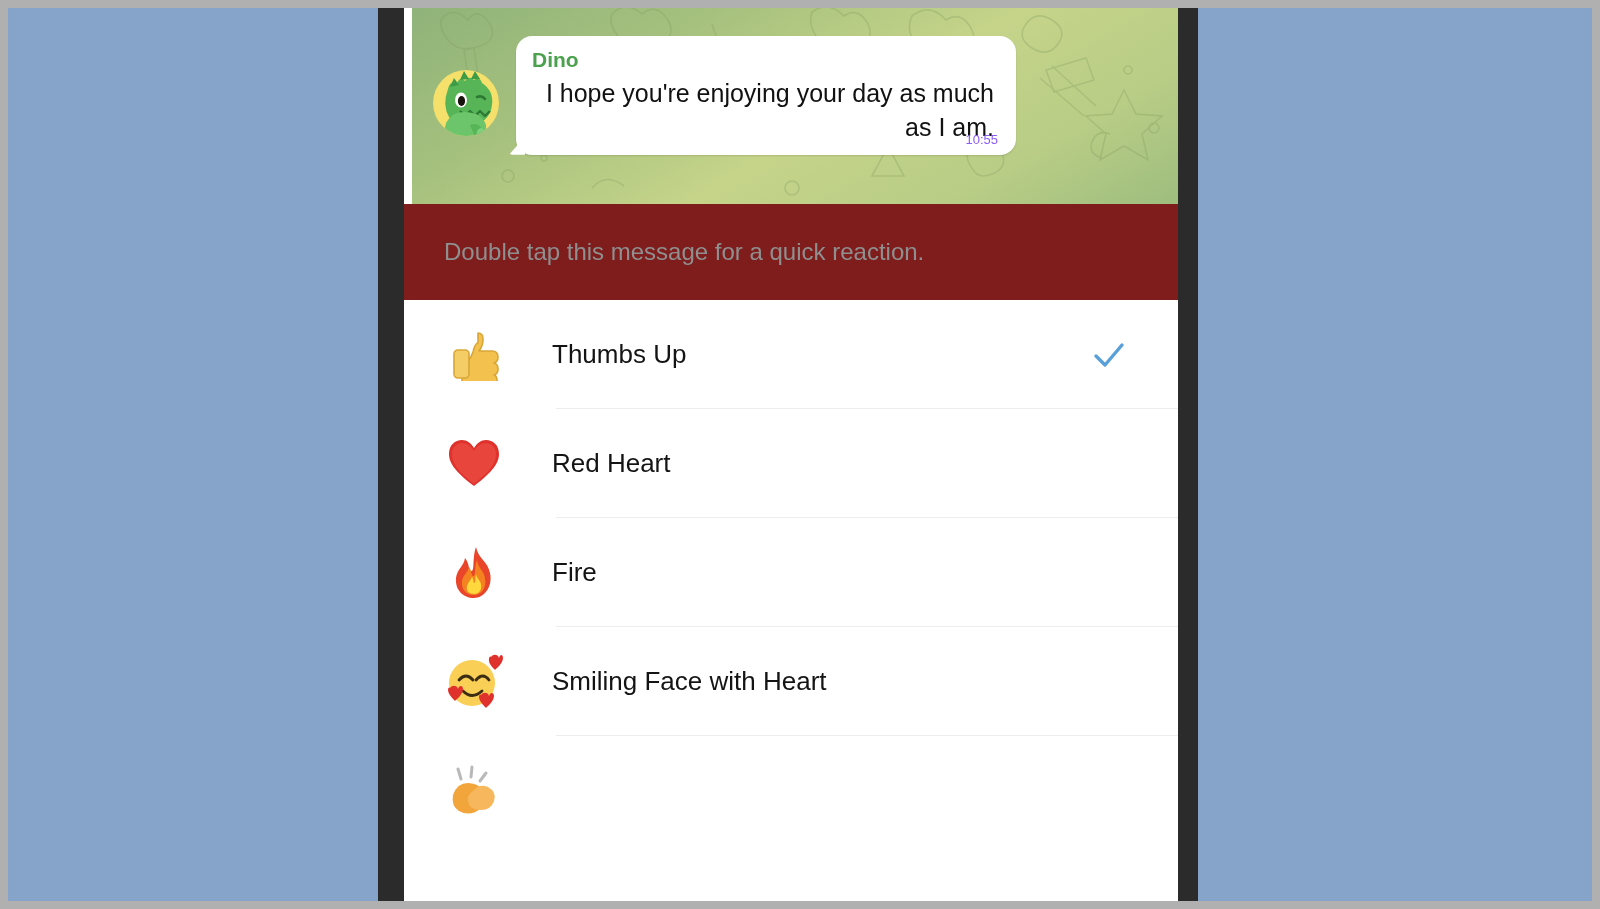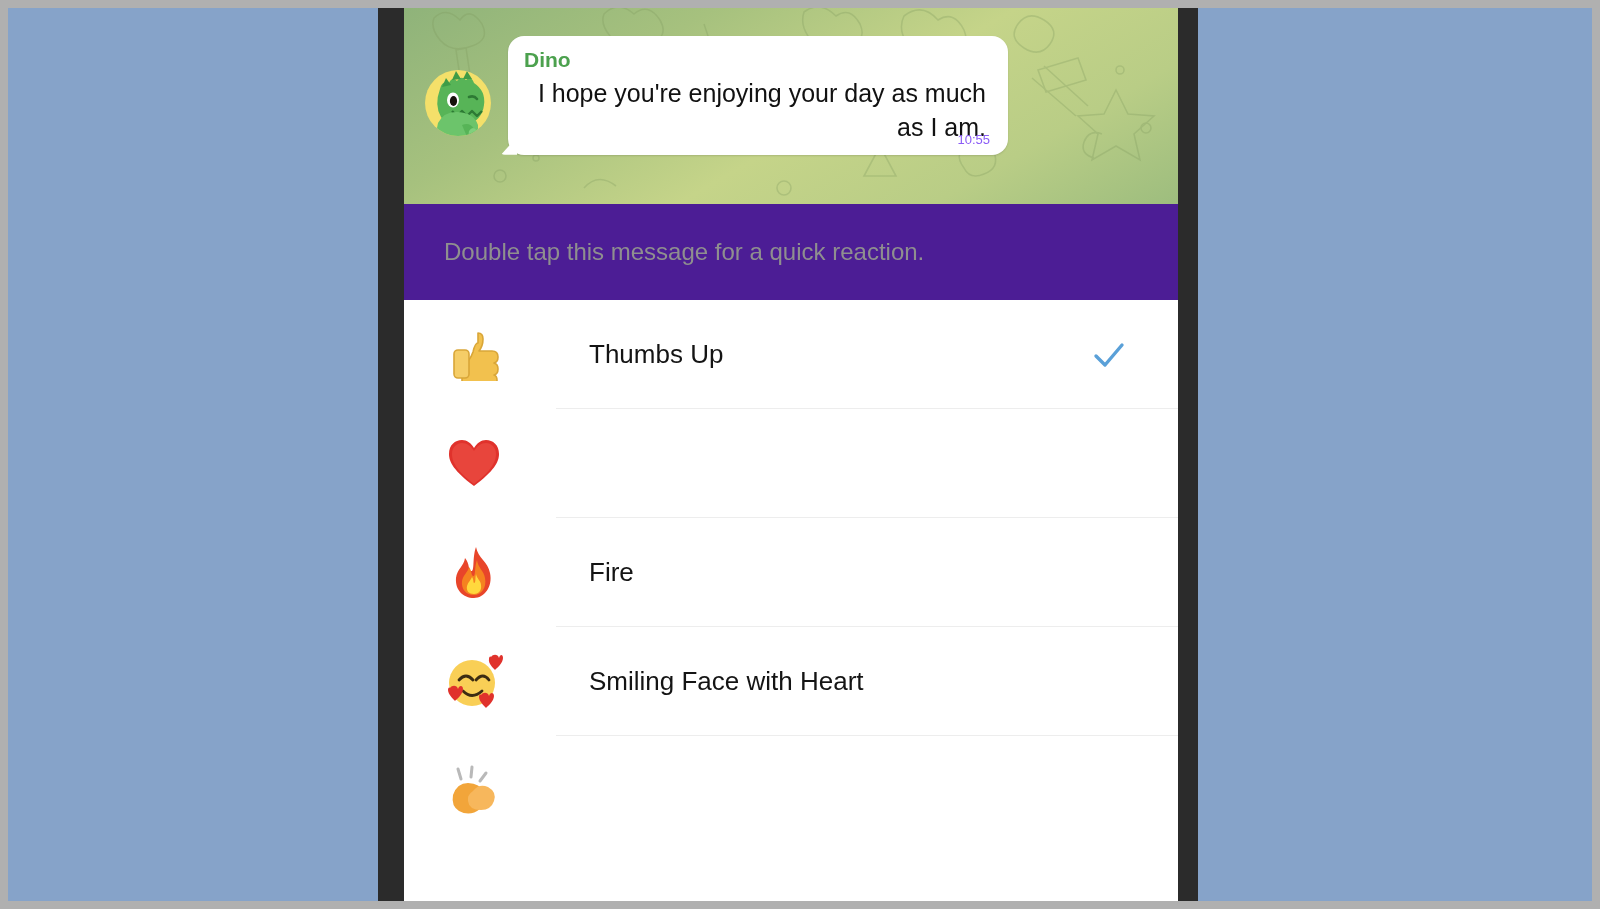--- a/index.html
+++ b/index.html
@@ -33,20 +33,21 @@
     background: #ffffff;
     overflow: hidden;
   }
 
   
   .chat-area {
     position: relative;
     width: 774px; height: 196px;
     background: linear-gradient(150deg, #8fb37a 0%, #a6c17e 28%, #c5d489 55%, #b9cd86 78%, #9dbd7e 100%);
     overflow: hidden;
+    margin-left: 8px;
   }
   .chat-doodles {
     position: absolute; inset: 0;
     opacity: 0.30;
     pointer-events: none;
   }
 
   .msg-row {
     position: absolute;
     left: 18px; top: 28px;
@@ -95,21 +96,21 @@
   .msg-time {
     position: absolute;
     right: 18px; bottom: 8px;
     font-size: 13px;
     color: #8b5cf6;
   }
 
   
   .hint-band {
     width: 774px; height: 96px;
-    background: #4c1d95;
+    background: #7f1d1d;
     display: flex;
     align-items: center;
     padding-left: 40px;
   }
   .hint-text {
     font-size: 24px;
     color: #8f8f8f;
   }
 
   
@@ -117,21 +118,20 @@
     width: 774px;
     background: #ffffff;
   }
   .reaction-row {
     position: relative;
     display: flex;
     align-items: center;
     height: 109px;
     padding-left: 36px;
     background: #ffffff;
-    gap: 37px;
   }
   .reaction-row .divider {
     position: absolute;
     left: 152px; right: 0; bottom: 0;
     height: 1px;
     background: #ededed;
   }
   .reaction-emoji {
     width: 68px;
     flex: 0 0 auto;
@@ -249,20 +249,21 @@
         </div>
 
 
         <div class="reaction-row">
           <div class="reaction-emoji">
             <svg width="54" height="52" viewBox="0 0 54 52">
               <path d="M27 48 C7 33 2 24 2 16 C2 7 8 2 15 2 C20 2 24 5 27 10 C30 5 34 2 39 2 C46 2 52 7 52 16 C52 24 47 33 27 48z" fill="#e0322c"></path>
               <path d="M27 46 C10 33 5 24 5 16 C5 9 10 5 15 5 C20 5 24 8 27 13 C30 8 34 5 39 5 C44 5 49 9 49 16 C49 24 44 33 27 46z" fill="#e8453c"></path>
             </svg>
           </div>
+          <div class="reaction-label">Red Heart</div>
           <div class="check-icon hidden">
             <svg width="34" height="34" viewBox="0 0 34 34">
               <path d="M4 18 L13 27 L30 7" fill="none" stroke="#5aa0d8" stroke-width="3.4" stroke-linecap="round" stroke-linejoin="round"></path>
             </svg>
           </div>
           <div class="divider"></div>
         </div>
 
         <div class="reaction-row">
           <div class="reaction-emoji">

